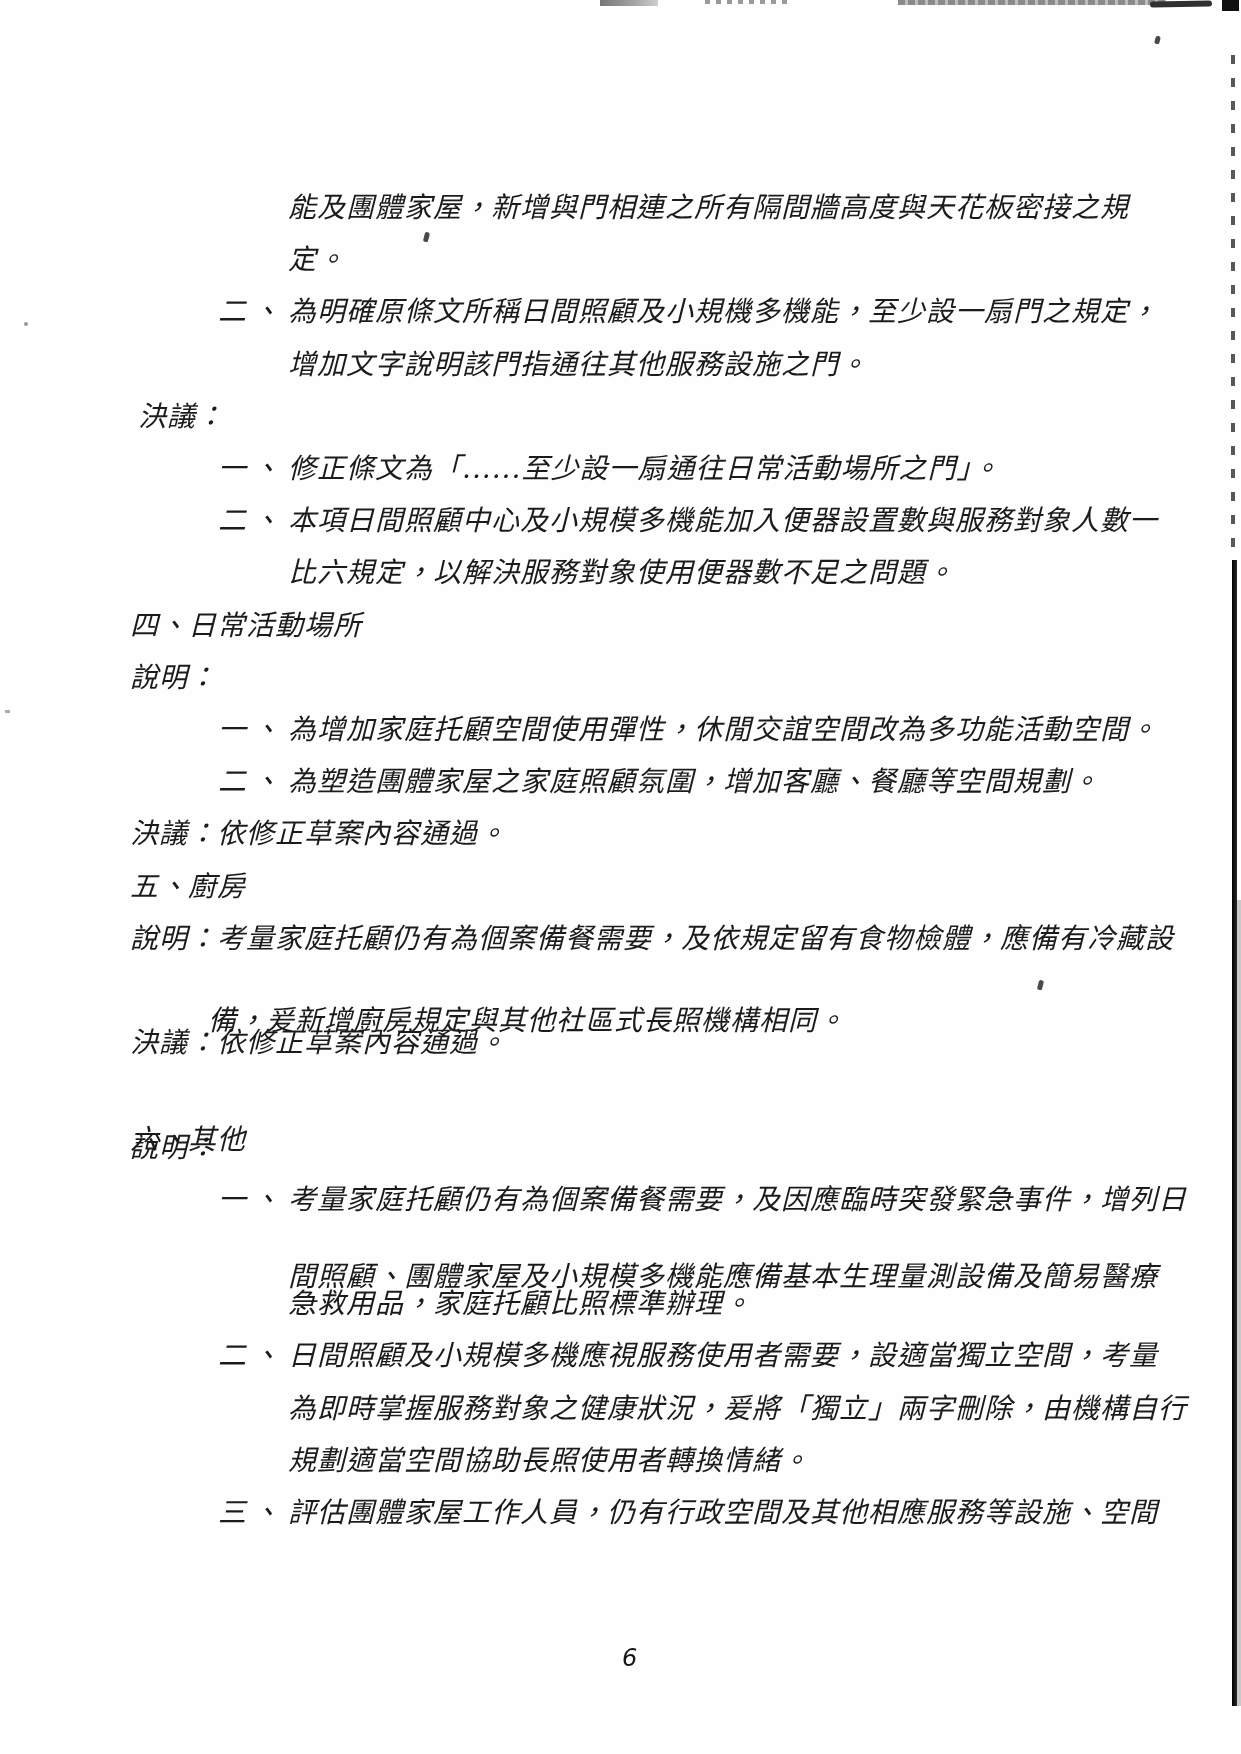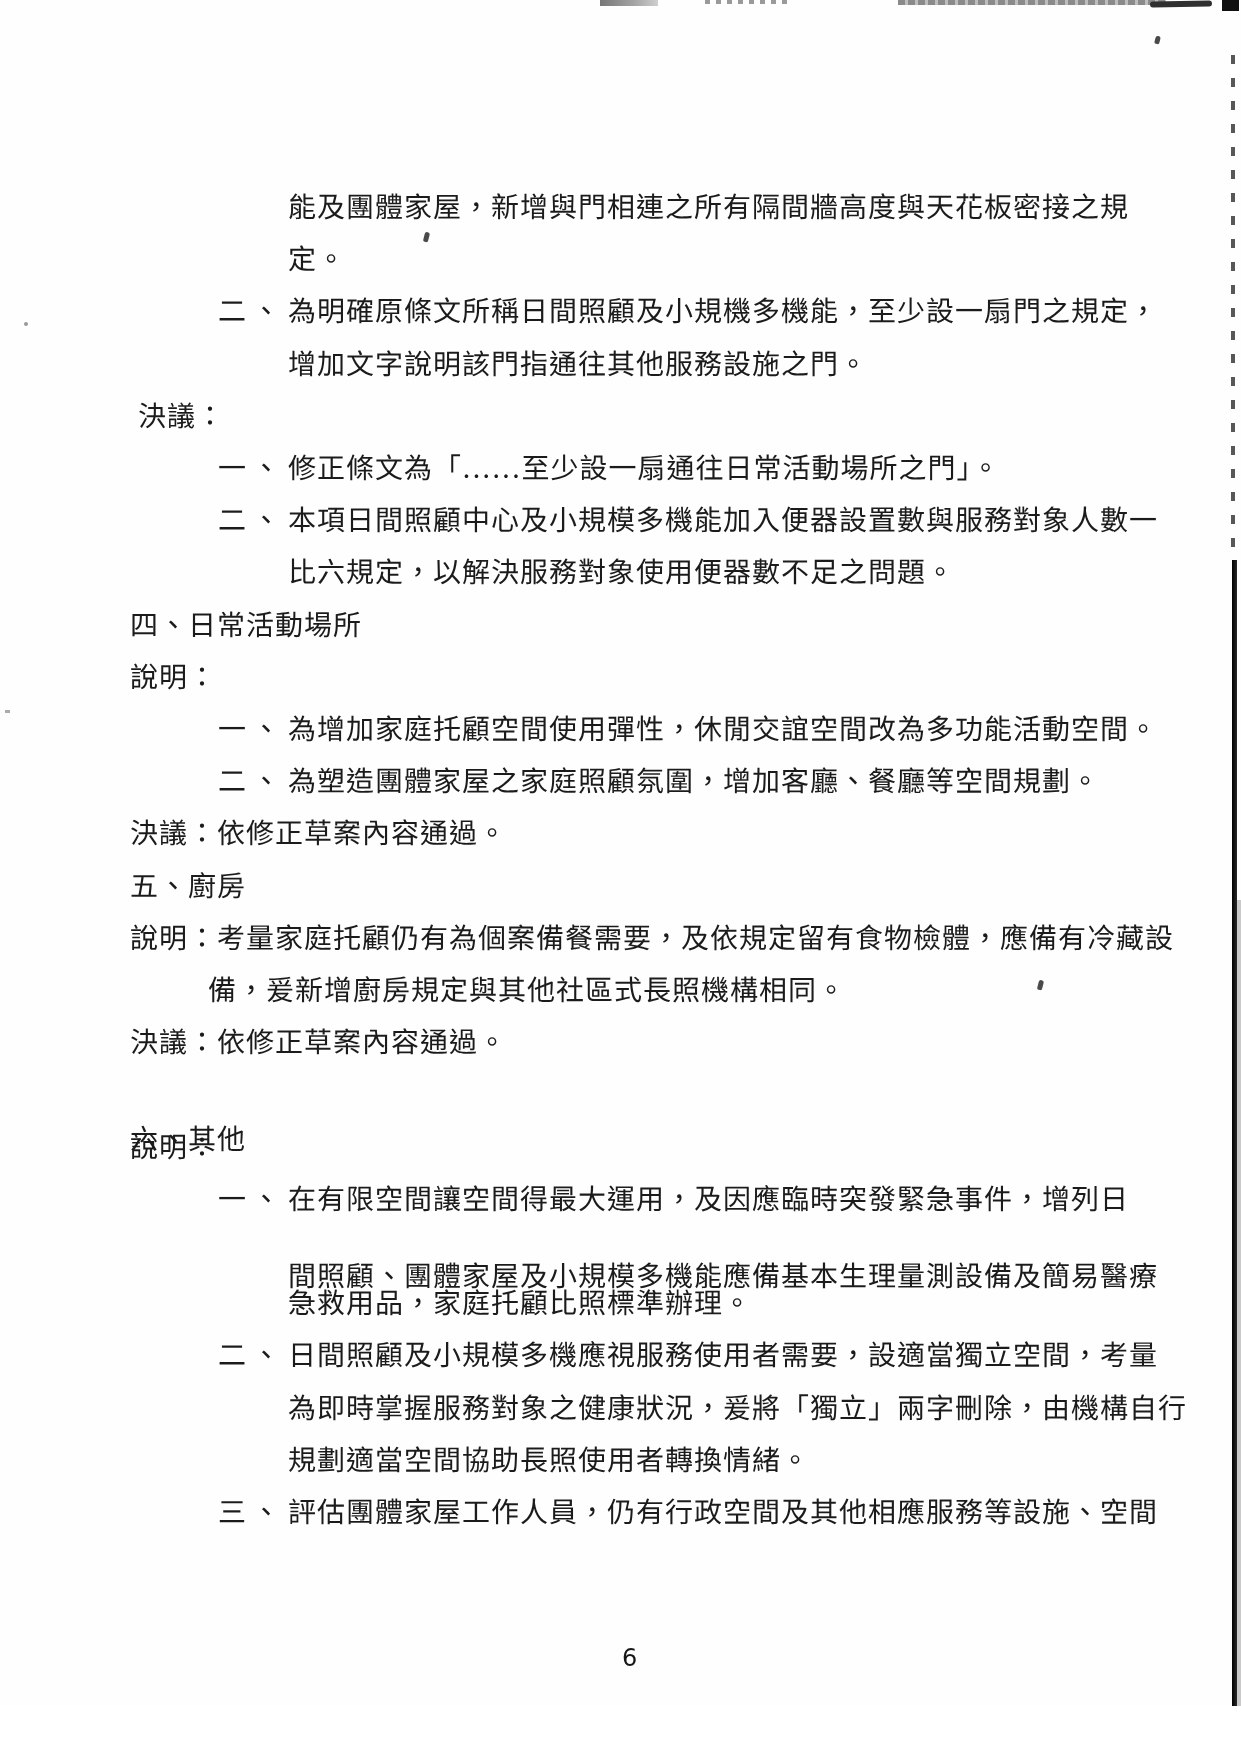--- a/index.html
+++ b/index.html
@@ -7,34 +7,35 @@
     padding: 0;
     background: #ffffff;
   }
   .page {
     position: relative;
     width: 1241px;
     height: 1706px;
     background: #fefefe;
     overflow: hidden;
     font-family: "DejaVu Serif", "Liberation Serif", serif;
+    font-style: italic;
   }
   
   .line {
     position: absolute;
     height: 38px;
     font-size: 28px;
     letter-spacing: 1px;
     color: #1b1b1b;
     white-space: nowrap;
     line-height: 36px;
   }
   .line.margin { left: 130px; }
   .line.cont   { left: 288px; }
-  .line.cont2  { left: 208px; }
+  .line.cont2  { left: 208px; margin-top: 30px; }
   .line.item   { left: 218px; }
   .line.item .num {
     display: inline-block;
     width: 70px;
     letter-spacing: 6px;
   }
   .page-number {
     position: absolute;
     left: 622px;
     top: 1644px;
@@ -132,21 +133,21 @@
       <div class="line margin" style="top: 659.8px;">說明：</div>
       <div class="line item" style="top: 712px;"><span class="num">一、</span><span>為增加家庭托顧空間使用彈性，休閒交誼空間改為多功能活動空間。</span></div>
       <div class="line item" style="top: 764.2px;"><span class="num">二、</span><span>為塑造團體家屋之家庭照顧氛圍，增加客廳、餐廳等空間規劃。</span></div>
       <div class="line margin" style="top: 816.4px;">決議：依修正草案內容通過。</div>
       <div class="line margin" style="top: 868.6px;">五、廚房</div>
       <div class="line margin" style="top: 920.8px;">說明：考量家庭托顧仍有為個案備餐需要，及依規定留有食物檢體，應備有冷藏設</div>
       <div class="line cont2" style="top: 973px;">備，爰新增廚房規定與其他社區式長照機構相同。</div>
       <div class="line margin" style="top: 1025.2px;">決議：依修正草案內容通過。</div>
       <div class="line margin" style="top: 1077.4px; margin-top: 45px;">六、其他</div>
       <div class="line margin" style="top: 1129.6px;">說明：</div>
-      <div class="line item" style="top: 1181.8px;"><span class="num">一、</span><span>在有限空間讓空間得最大運用，及因應臨時突發緊急事件，增列日</span></div>
+      <div class="line item" style="top: 1181.8px;"><span class="num">一、</span><span>考量家庭托顧仍有為個案備餐需要，及因應臨時突發緊急事件，增列日</span></div>
       <div class="line cont" style="top: 1234px; margin-top: 25px;">間照顧、團體家屋及小規模多機能應備基本生理量測設備及簡易醫療</div>
       <div class="line cont" style="top: 1286.2px;">急救用品，家庭托顧比照標準辦理。</div>
       <div class="line item" style="top: 1338.4px;"><span class="num">二、</span><span>日間照顧及小規模多機應視服務使用者需要，設適當獨立空間，考量</span></div>
       <div class="line cont" style="top: 1390.6px;">為即時掌握服務對象之健康狀況，爰將「獨立」兩字刪除，由機構自行</div>
       <div class="line cont" style="top: 1442.8px;">規劃適當空間協助長照使用者轉換情緒。</div>
       <div class="line item" style="top: 1495px;"><span class="num">三、</span><span>評估團體家屋工作人員，仍有行政空間及其他相應服務等設施、空間</span></div>
     </div>
 
   <div class="page-number">6</div>
 

